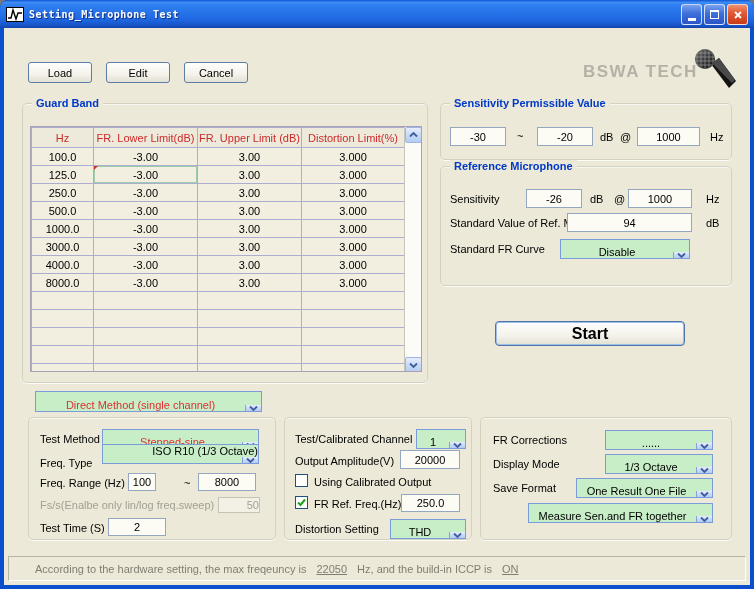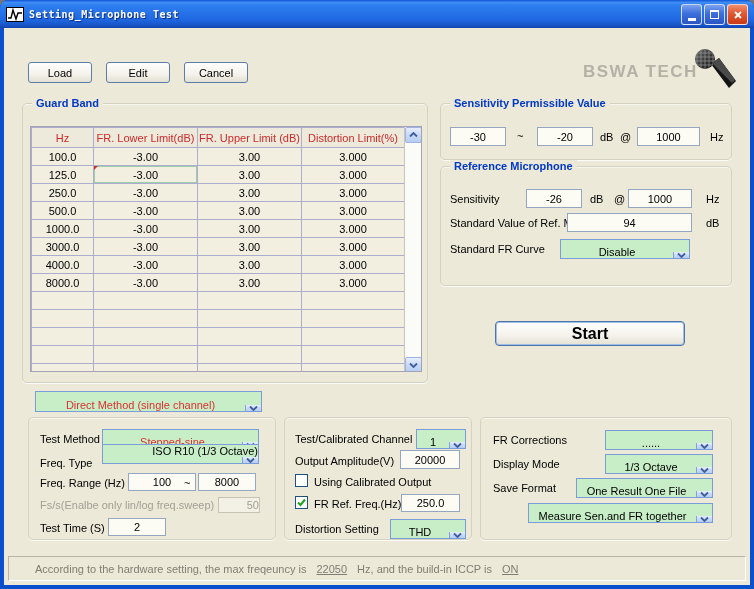--- a/index.html
+++ b/index.html
@@ -365,21 +365,21 @@
   <span class="label" style="left:40px;top:457px;">Freq. Type</span>
   <div class="combo green" style="left:102px;top:444px;width:157px;height:20px;flex-direction:column;">
     <span class="combo-text">ISO R10 (1/3 Octave)</span>
     <span class="combo-btn">
         <svg width="9" height="6">
           <polyline points="1,1.5 4.5,5 8,1.5" fill="none" stroke="#3E5E9E" stroke-width="1.8"></polyline>
         </svg>
       </span>
   </div>
   <span class="label" style="left:40px;top:477px;">Freq. Range (Hz)</span>
-  <input class="field" style="left: 128px; top: 473px; width: 68px; height: 18px;" value="100">
+  <input class="field" style="left: 128px; top: 473px; width: 28px; height: 18px;" value="100">
   <span class="label" style="left:184px;top:477px;">~</span>
   <input class="field" style="left: 198px; top: 473px; width: 58px; height: 18px;" value="8000">
   <span class="label disabled" style="left:40px;top:499px;">Fs/s(Enalbe only lin/log freq.sweep)</span>
   <input class="field disabled" style="left: 218px; top: 497px; width: 42px; height: 16px;" value="50">
   <span class="label" style="left:40px;top:522px;">Test Time (S)</span>
   <input class="field" style="left: 108px; top: 518px; width: 58px; height: 18px;" value="2">
 
   <div class="group" style="left:284px;top:417px;width:188px;height:123px;"></div>
   <span class="label" style="left:295px;top:433px;">Test/Calibrated Channel</span>
   <div class="combo green" style="left:416px;top:429px;width:50px;height:20px;">

